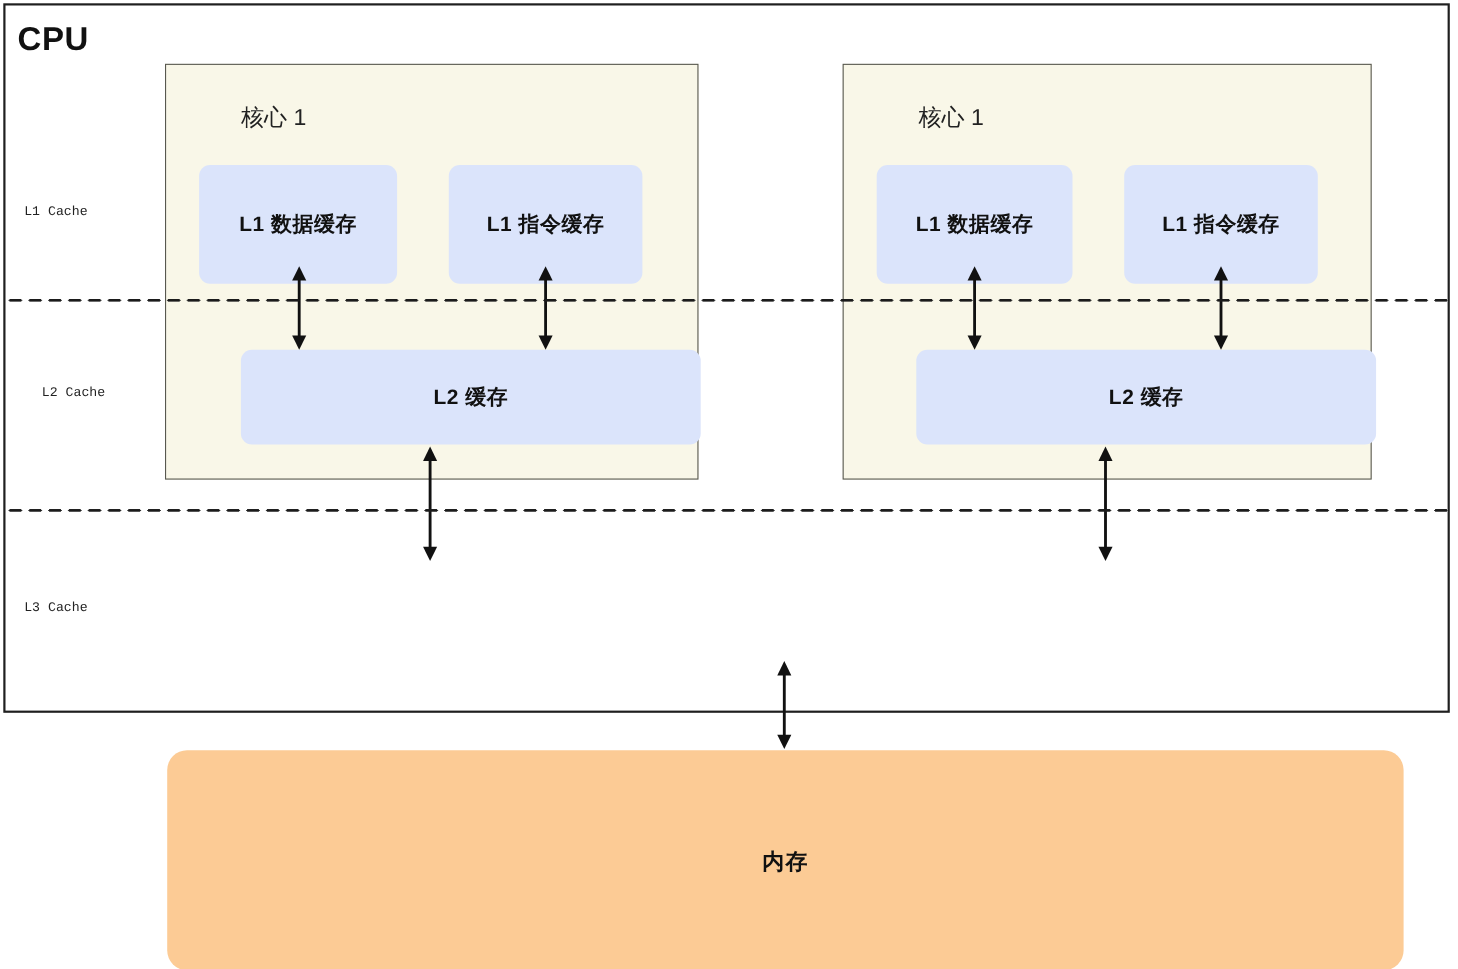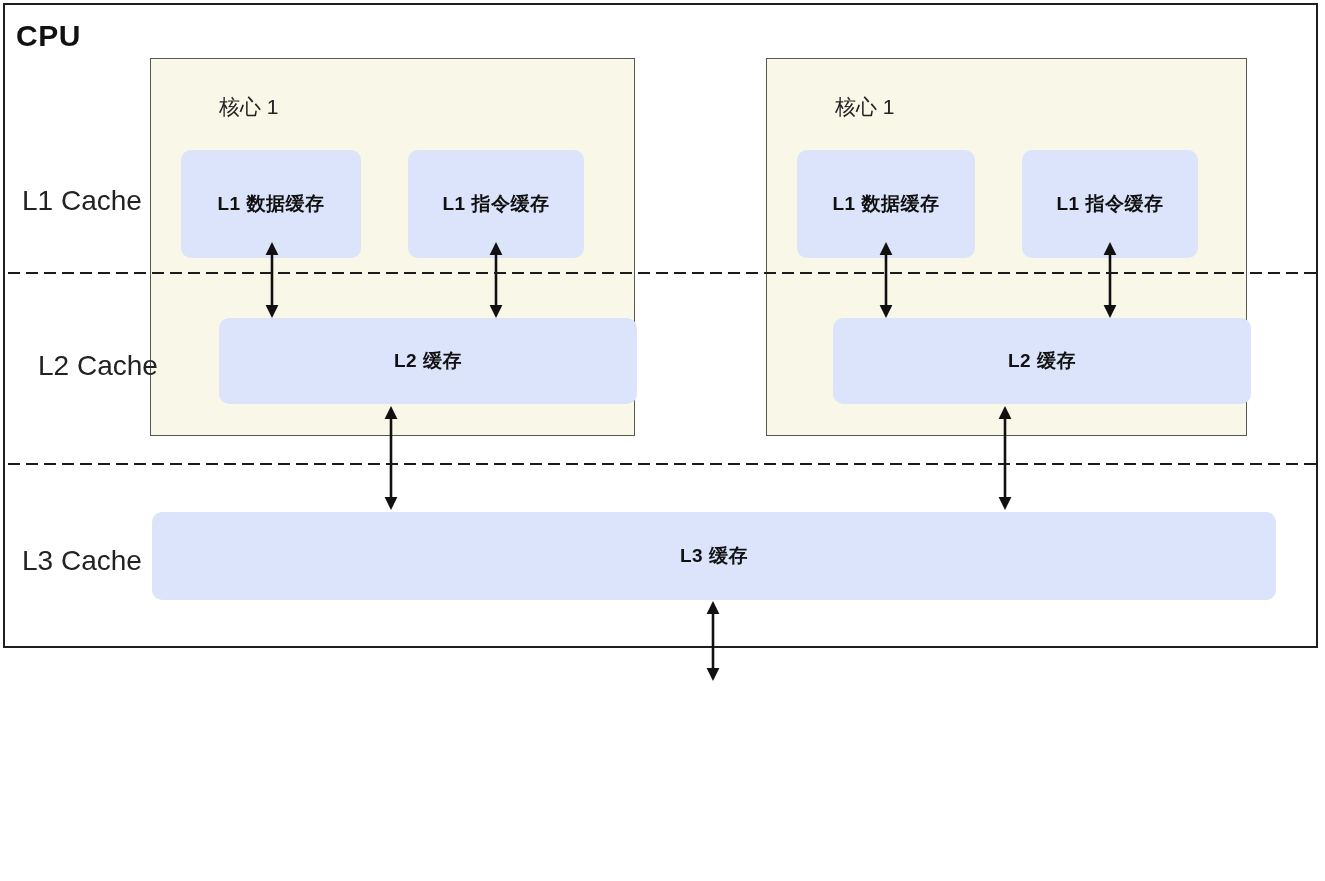--- a/index.html
+++ b/index.html
@@ -40,24 +40,25 @@
     font-weight: bold;
     letter-spacing: 0.5px;
     color: #111111;
     z-index: 12;
   }
 
   
   .row-label {
     position: absolute;
     left: 22px;
-    font-size: 28px;
+    font-size: 12px;
     color: #222222;
     white-space: nowrap;
     z-index: 11;
+    font-family: Liberation Mono, monospace;
   }
   .row-label.l1 { top: 185px; }
   .row-label.l2 { top: 350px; margin-left: 16px; }
   .row-label.l3 { top: 545px; }
 
   
   .dotted-sep {
     position: absolute;
     left: 5px;
     width: 1311px;
@@ -183,25 +184,28 @@
   </div>
 
   <div class="cache-box l1 d1">L1 数据缓存</div>
   <div class="cache-box l1 i1">L1 指令缓存</div>
   <div class="cache-box l1 d2">L1 数据缓存</div>
   <div class="cache-box l1 i2">L1 指令缓存</div>
 
   <div class="cache-box l2 c1">L2 缓存</div>
   <div class="cache-box l2 c2">L2 缓存</div>
 
-  <div class="cache-box l3">L3 缓存</div>
 
   <div class="dotted-sep sep1"></div>
   <div class="dotted-sep sep2"></div>
 
+  <div class="memory-box">
+    <div class="memory-label">内存</div>
+
+  </div>
 
   <div class="arrow" style="left:262px; top:242px;">
     <svg width="20" height="76" viewBox="0 0 20 76">
       <line x1="10" y1="10" x2="10" y2="66" stroke="#111111" stroke-width="2.6"></line>
       <polygon points="10,0 3.6,13 16.4,13" fill="#111111"></polygon>
       <polygon points="10,76 3.6,63 16.4,63" fill="#111111"></polygon>
     </svg>
   </div>
 
   <div class="arrow" style="left:486px; top:242px;">

